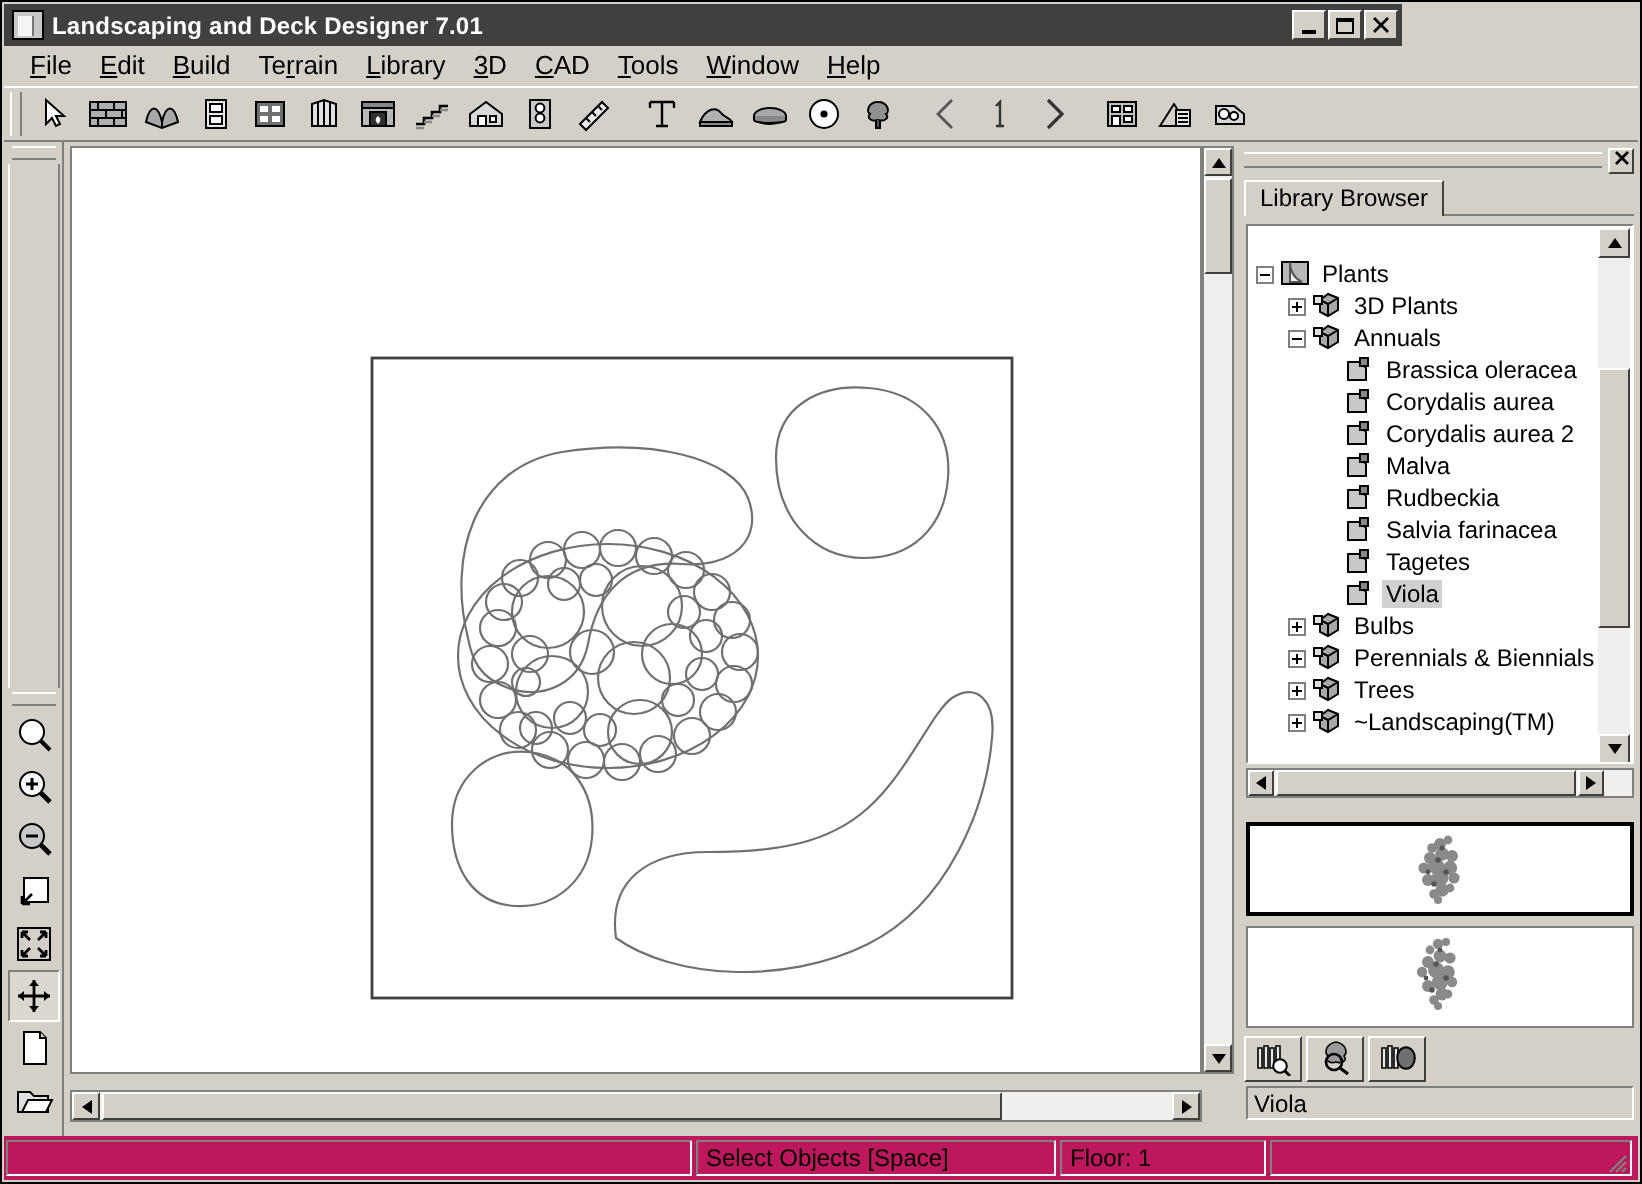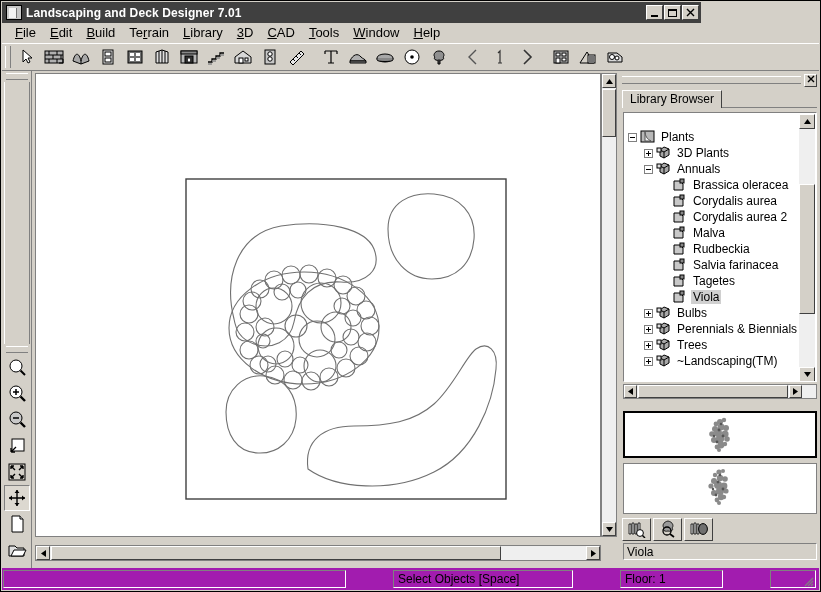--- a/index.html
+++ b/index.html
@@ -282,24 +282,23 @@
     border-top: 1px solid #808080; border-left: 1px solid #808080;
     border-right: 1px solid #fff; border-bottom: 1px solid #fff;
     font-size: 12px; color: #000;
     padding: 1px 3px; line-height: 14px;
   }
 
   
   #statusbar {
     position: absolute; left: 1px; bottom: 1px;
     width: 817px; height: 22px;
-    background: #a21caf;
+    background: #be185d;
     display: flex; align-items: center;
     padding: 2px 1px;
-    gap: 45px;
   }
   .spanel {
     height: 18px;
     border-top: 1px solid #808080; border-left: 1px solid #808080;
     border-right: 1px solid #fff; border-bottom: 1px solid #fff;
     font-size: 12px; color: #000;
     padding: 1px 4px; line-height: 15px;
     margin-right: 2px; white-space: nowrap;
     overflow: hidden;
   }

